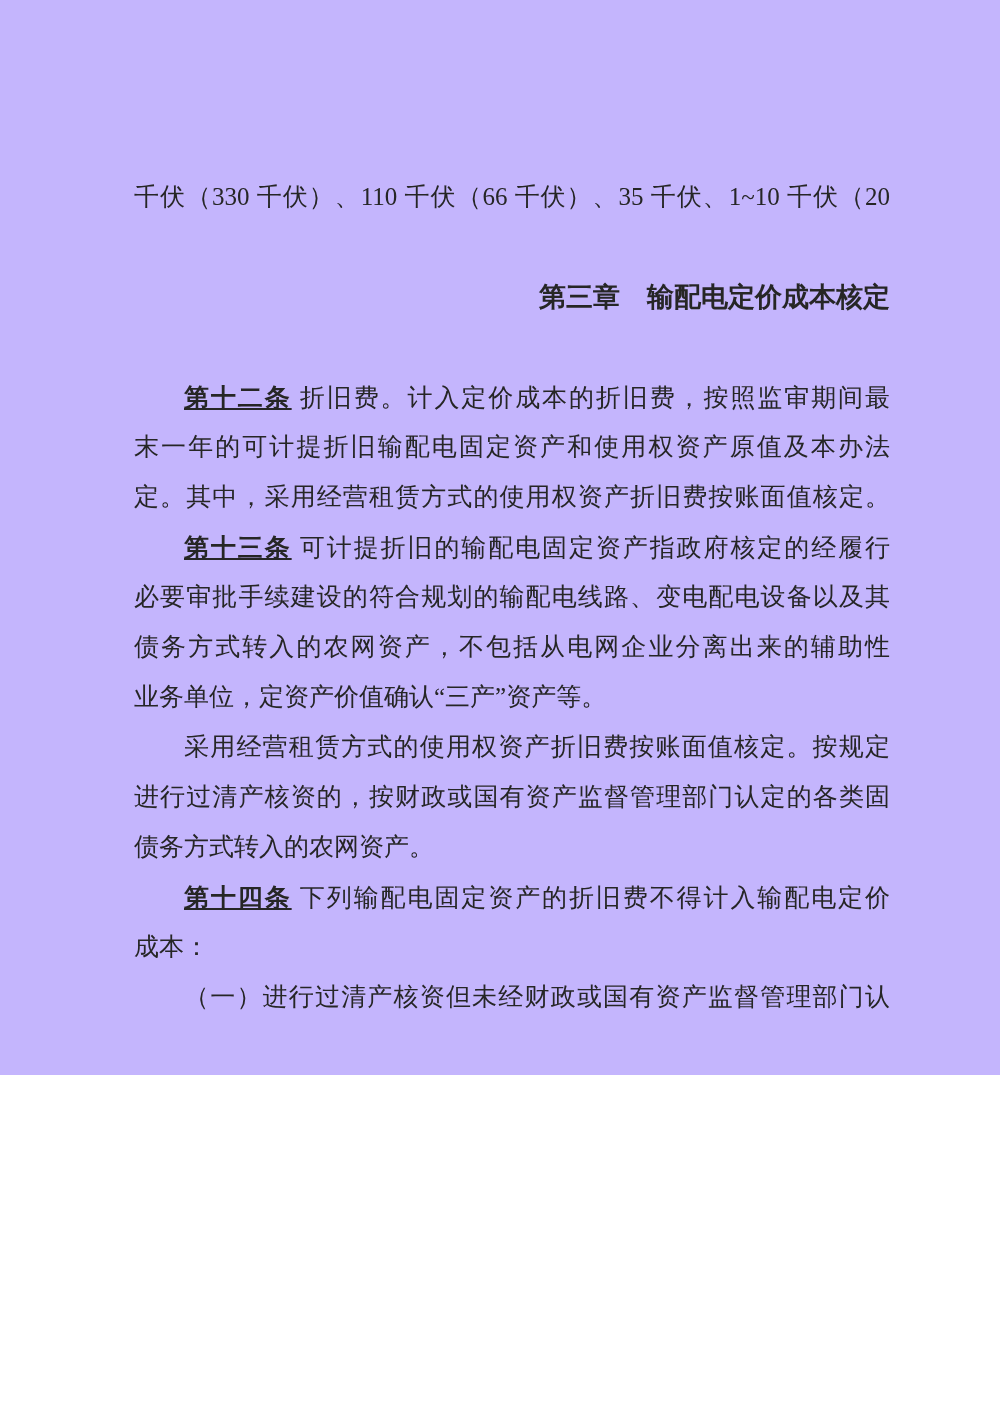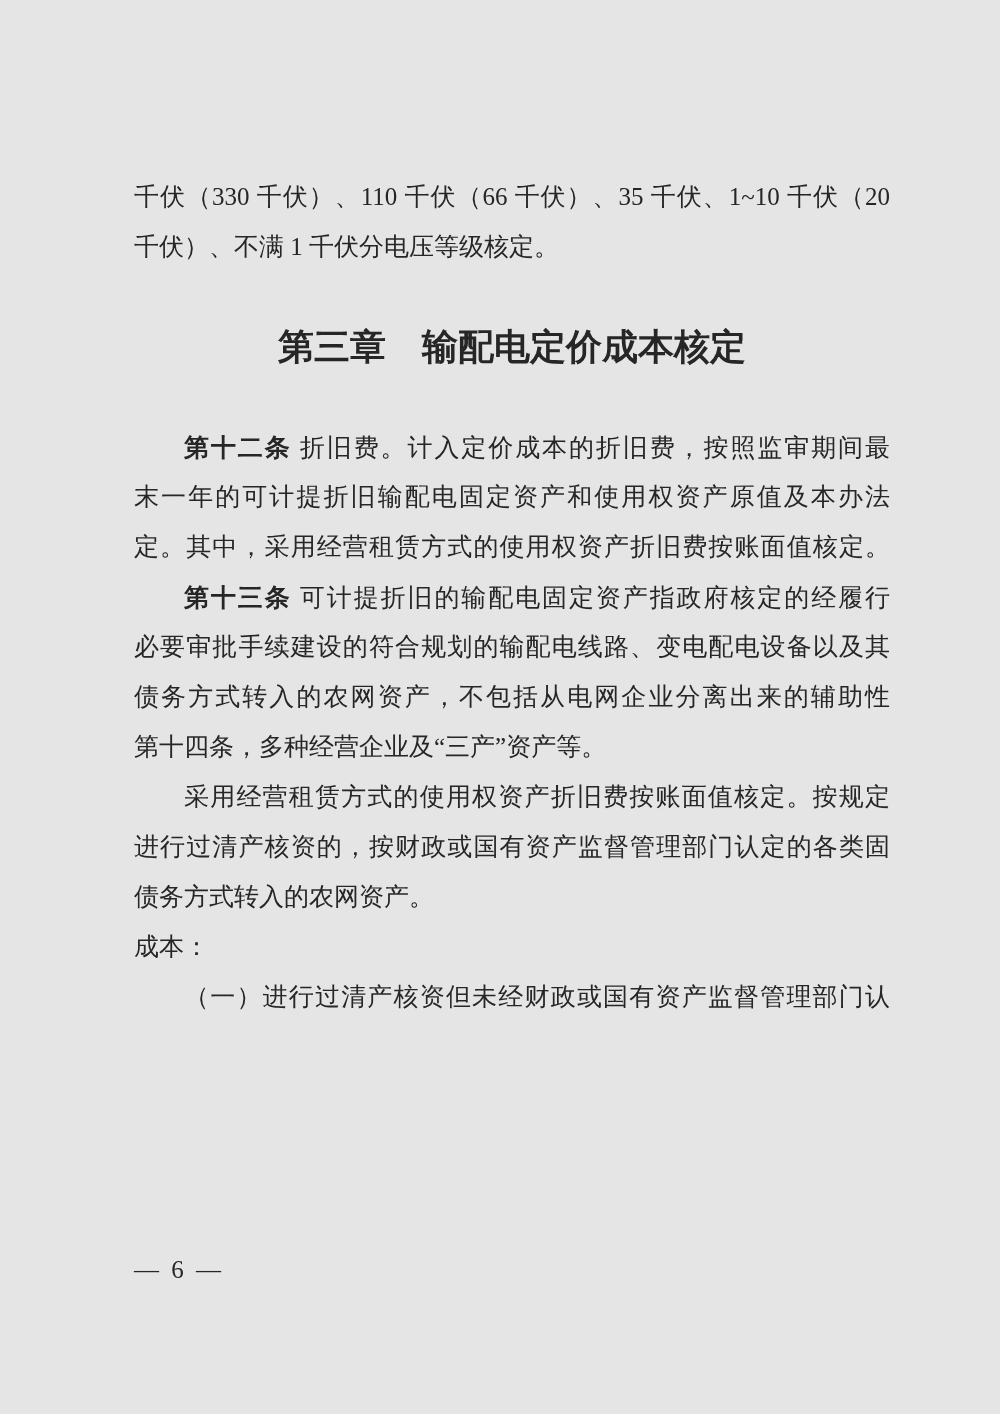--- a/index.html
+++ b/index.html
@@ -1,20 +1,20 @@
 <!DOCTYPE html>
 <html><head>
 <meta charset="utf-8">
 <style>
   html, body { margin: 0; padding: 0; background: #ffffff; }
   .page {
     position: relative;
     width: 1000px;
-    height: 1414px;
-    background: #e5e5e5;
+    height: 1075px;
+    background: #c4b5fd;
     font-family: "Liberation Serif", "DejaVu Serif", serif;
     color: #262626;
     overflow: hidden;
   }
   .content {
     position: absolute;
     left: 134px;
     top: 172px;
     width: 756px;
     font-size: 25px;
@@ -30,27 +30,28 @@
   .left {
     text-align: left;
     text-align-last: left;
   }
   .indent {
     text-indent: 2em;
   }
   .lead {
     font-weight: bold;
     font-family: "Liberation Sans", "DejaVu Sans", sans-serif;
+    text-decoration: underline;
   }
   .chapter-title {
     height: 50px;
     line-height: 50px;
-    text-align: center;
+    text-align: right;
     font-weight: bold;
-    font-size: 36px;
+    font-size: 27px;
     font-family: "Liberation Sans", "DejaVu Sans", sans-serif;
   }
   .spacer {
     height: 50px;
   }
   .pagenum {
     position: absolute;
     left: 134px;
     top: 1248px;
     height: 44px;
@@ -59,41 +60,41 @@
     letter-spacing: 3px;
   }
 </style>
 </head>
 <body>
 
 <div class="page">
   <div class="content">
 
     <div class="line just">千伏（330 千伏）、110 千伏（66 千伏）、35 千伏、1~10 千伏（20</div>
-    <div class="line left">千伏）、不满 1 千伏分电压等级核定。</div>
 
     <div class="spacer"></div>
 
     <div class="chapter-title">第三章　输配电定价成本核定</div>
 
     <div class="spacer"></div>
 
     <div class="line just indent"><span class="lead">第十二条</span><span> 折旧费。计入定价成本的折旧费，按照监审期间最</span></div>
     <div class="line just">末一年的可计提折旧输配电固定资产和使用权资产原值及本办法</div>
     <div class="line just">定。其中，采用经营租赁方式的使用权资产折旧费按账面值核定。</div>
 
     <div class="line just indent"><span class="lead">第十三条</span><span> 可计提折旧的输配电固定资产指政府核定的经履行</span></div>
     <div class="line just">必要审批手续建设的符合规划的输配电线路、变电配电设备以及其</div>
     <div class="line just">债务方式转入的农网资产，不包括从电网企业分离出来的辅助性</div>
-    <div class="line left">第十四条，多种经营企业及“三产”资产等。</div>
+    <div class="line left">业务单位，定资产价值确认“三产”资产等。</div>
 
     <div class="line just indent">采用经营租赁方式的使用权资产折旧费按账面值核定。按规定</div>
     <div class="line just">进行过清产核资的，按财政或国有资产监督管理部门认定的各类固</div>
     <div class="line left">债务方式转入的农网资产。</div>
 
+    <div class="line just indent"><span class="lead">第十四条</span><span> 下列输配电固定资产的折旧费不得计入输配电定价</span></div>
     <div class="line left">成本：</div>
 
     <div class="line just indent">（一）进行过清产核资但未经财政或国有资产监督管理部门认</div>
 
 
   </div>
 
   <div class="pagenum">— 6 —</div>
 </div>
 

